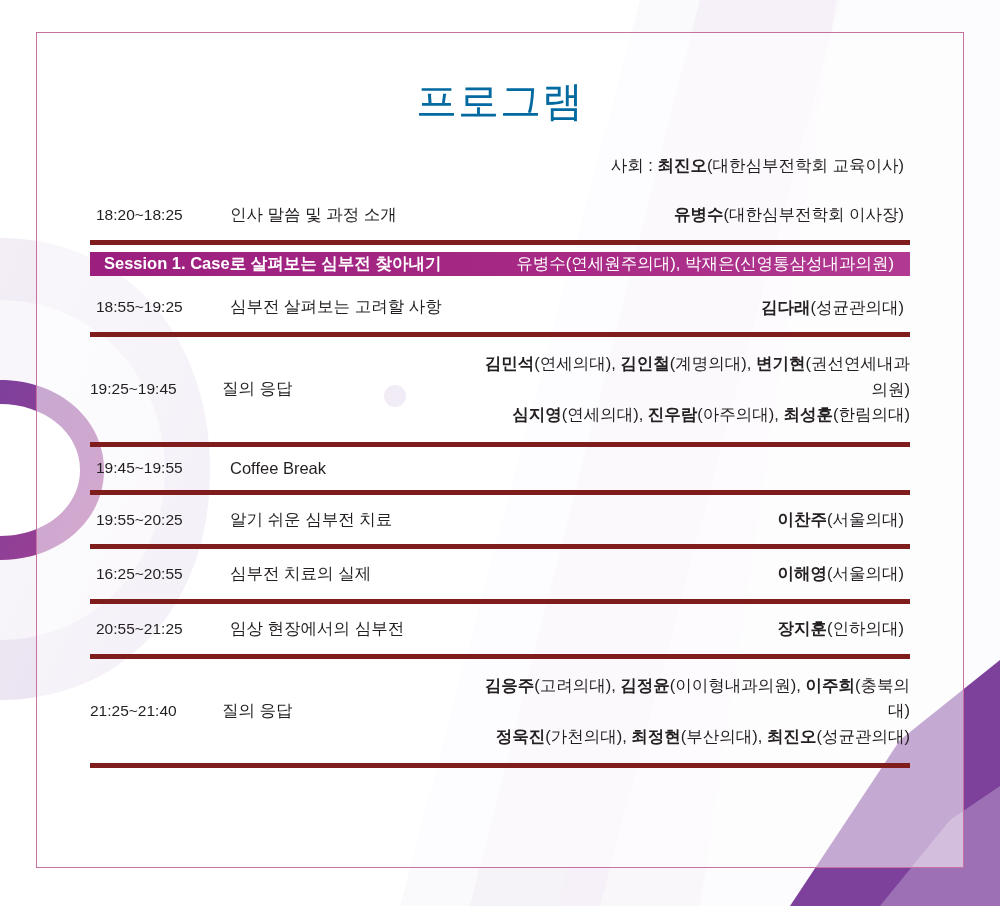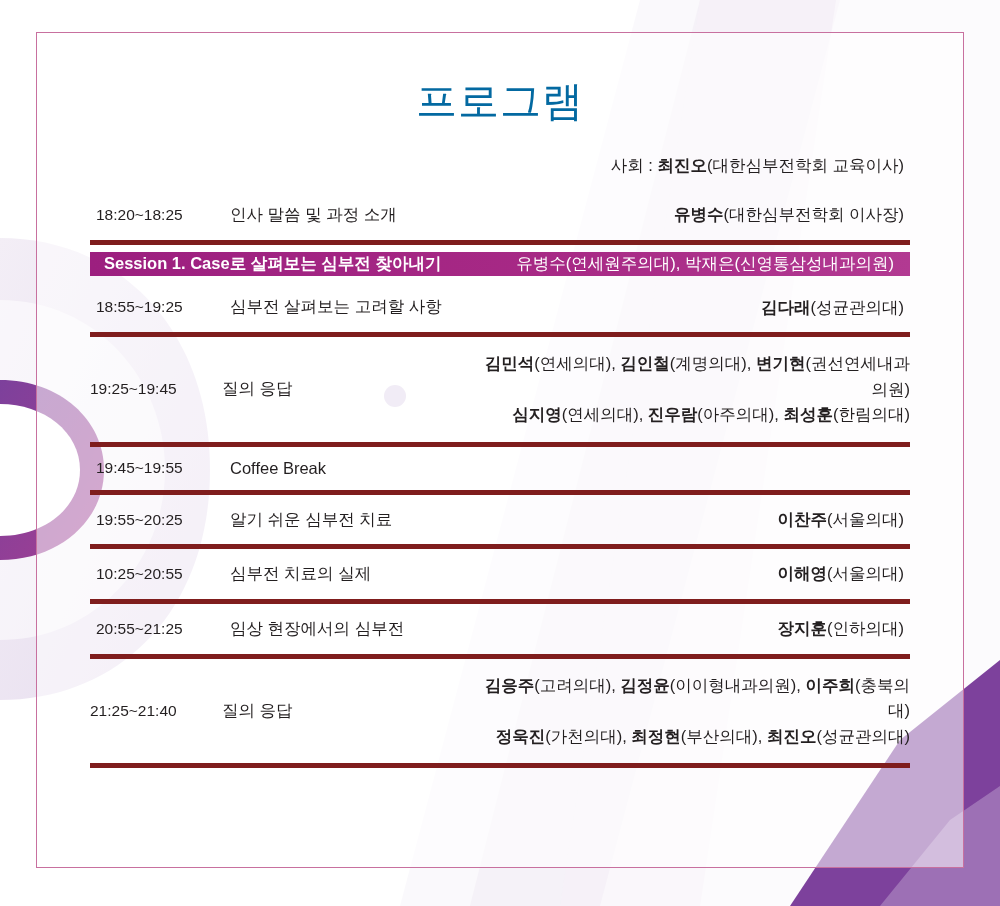--- a/index.html
+++ b/index.html
@@ -202,21 +202,21 @@
           <td class="people"></td>
         </tr>
         <tr class="row">
           <td class="time">19:55~20:25</td>
           <td class="subject">알기 쉬운 심부전 치료</td>
           <td class="people">
             <div><span class="nm">이찬주</span><span class="af">(서울의대)</span></div>
           </td>
         </tr>
         <tr class="row">
-          <td class="time">10:25~20:55</td>
+          <td class="time">16:25~20:55</td>
           <td class="subject">심부전 치료의 실제</td>
           <td class="people">
             <div><span class="nm">이해영</span><span class="af">(서울의대)</span></div>
           </td>
         </tr>
         <tr class="row">
           <td class="time">20:55~21:25</td>
           <td class="subject">임상 현장에서의 심부전</td>
           <td class="people">
             <div><span class="nm">장지훈</span><span class="af">(인하의대)</span></div>

